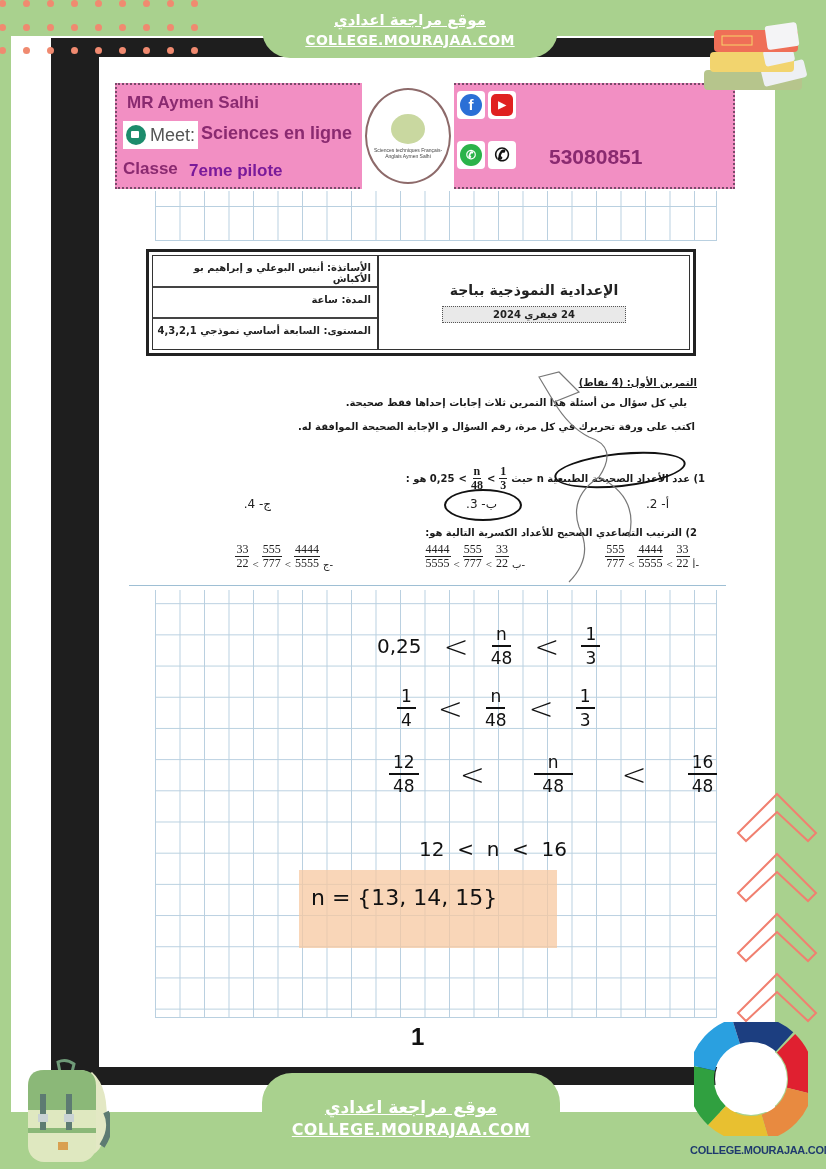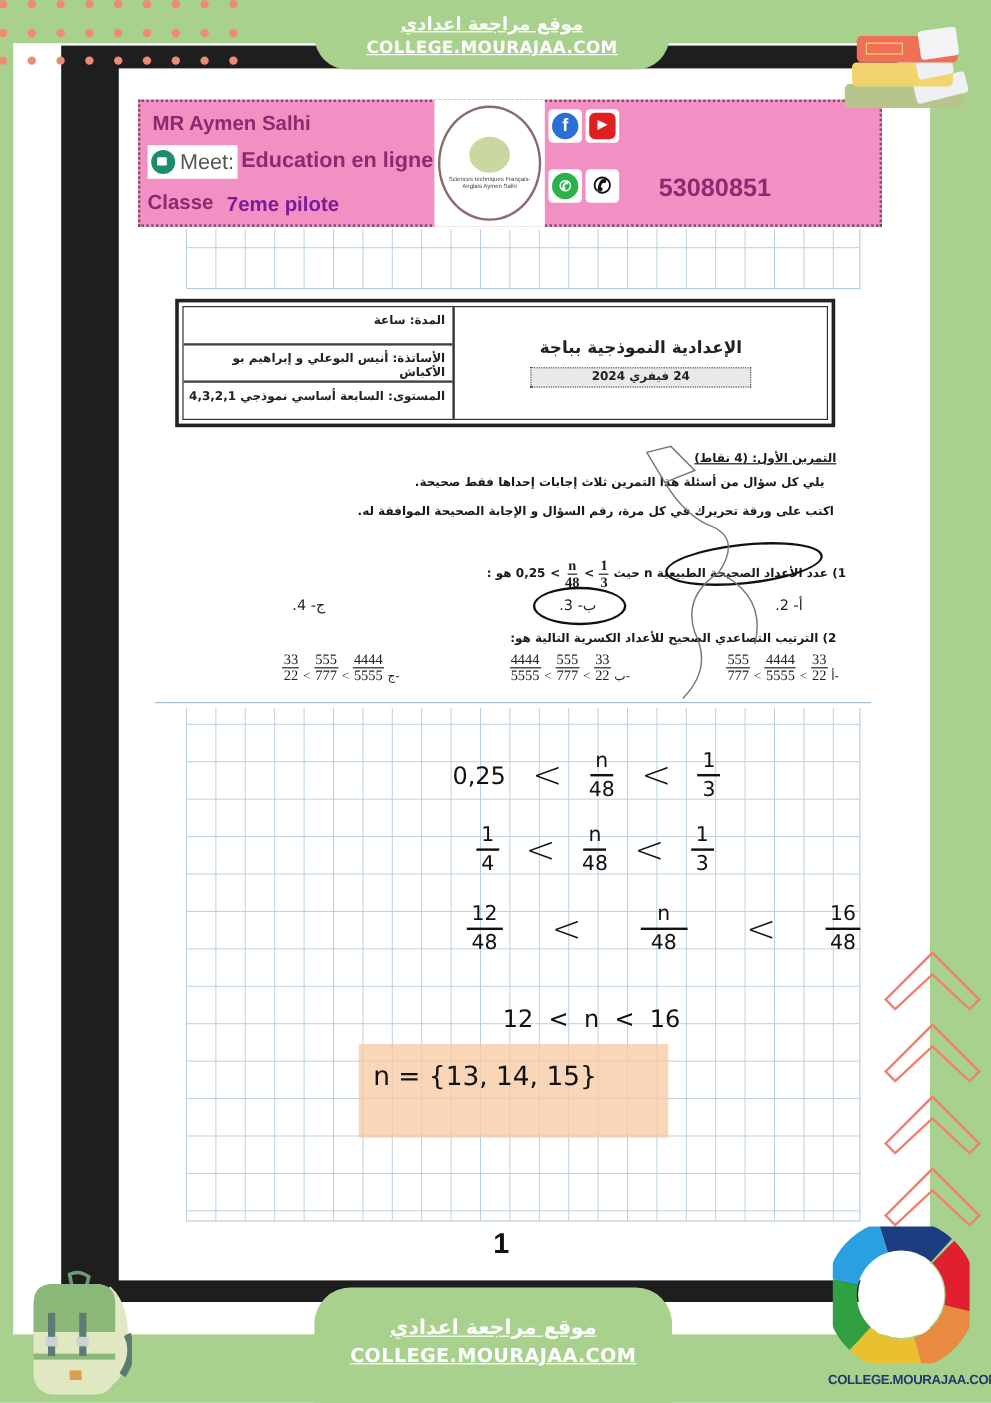--- a/index.html
+++ b/index.html
@@ -131,21 +131,21 @@
 </div>
 
 <div class="paper">
 
   <div class="banner">
     <div class="b-teacher">MR  Aymen Salhi</div>
     <div class="b-meet">
       <span class="b-meet-icon"></span>
       <span class="b-meet-label">Meet:</span>
     </div>
-    <div class="b-edu">Education en ligne</div>
+    <div class="b-edu">Sciences en ligne</div>
     <div class="b-classe-l">Classe</div>
     <div class="b-classe-v">7eme pilote</div>
     <div class="b-logo">
       <div class="b-logo-circle">
         <div class="b-logo-tree"></div>
         <div class="b-logo-txt">Sciences techniques Français-Anglais Aymen Salhi</div>
       </div>
     </div>
     <div class="b-social" style="top:6px;">
       <div class="b-ico fb">
@@ -164,22 +164,22 @@
         </div>
     </div>
     <div class="b-phone">53080851</div>
   </div>
 
   <div class="grid grid-top"></div>
 
   <div class="exam-box">
     <div class="exam-inner">
       <div class="exam-left">
+        <div class="exam-cell">الأساتذة: أنيس البوعلي و إبراهيم بو الأكباش</div>
         <div class="exam-cell">المدة: ساعة</div>
-        <div class="exam-cell">الأساتذة: أنيس البوعلي و إبراهيم بو الأكباش</div>
         <div class="exam-cell">المستوى: السابعة أساسي نموذجي 4,3,2,1</div>
       </div>
       <div class="exam-right">
         <div class="exam-school">الإعدادية النموذجية بباجة</div>
         <div class="exam-date">24 فيفري 2024</div>
       </div>
     </div>
   </div>
 
   <div class="ar ex1-title">التمرين الأول: (4 نقاط)</div>

